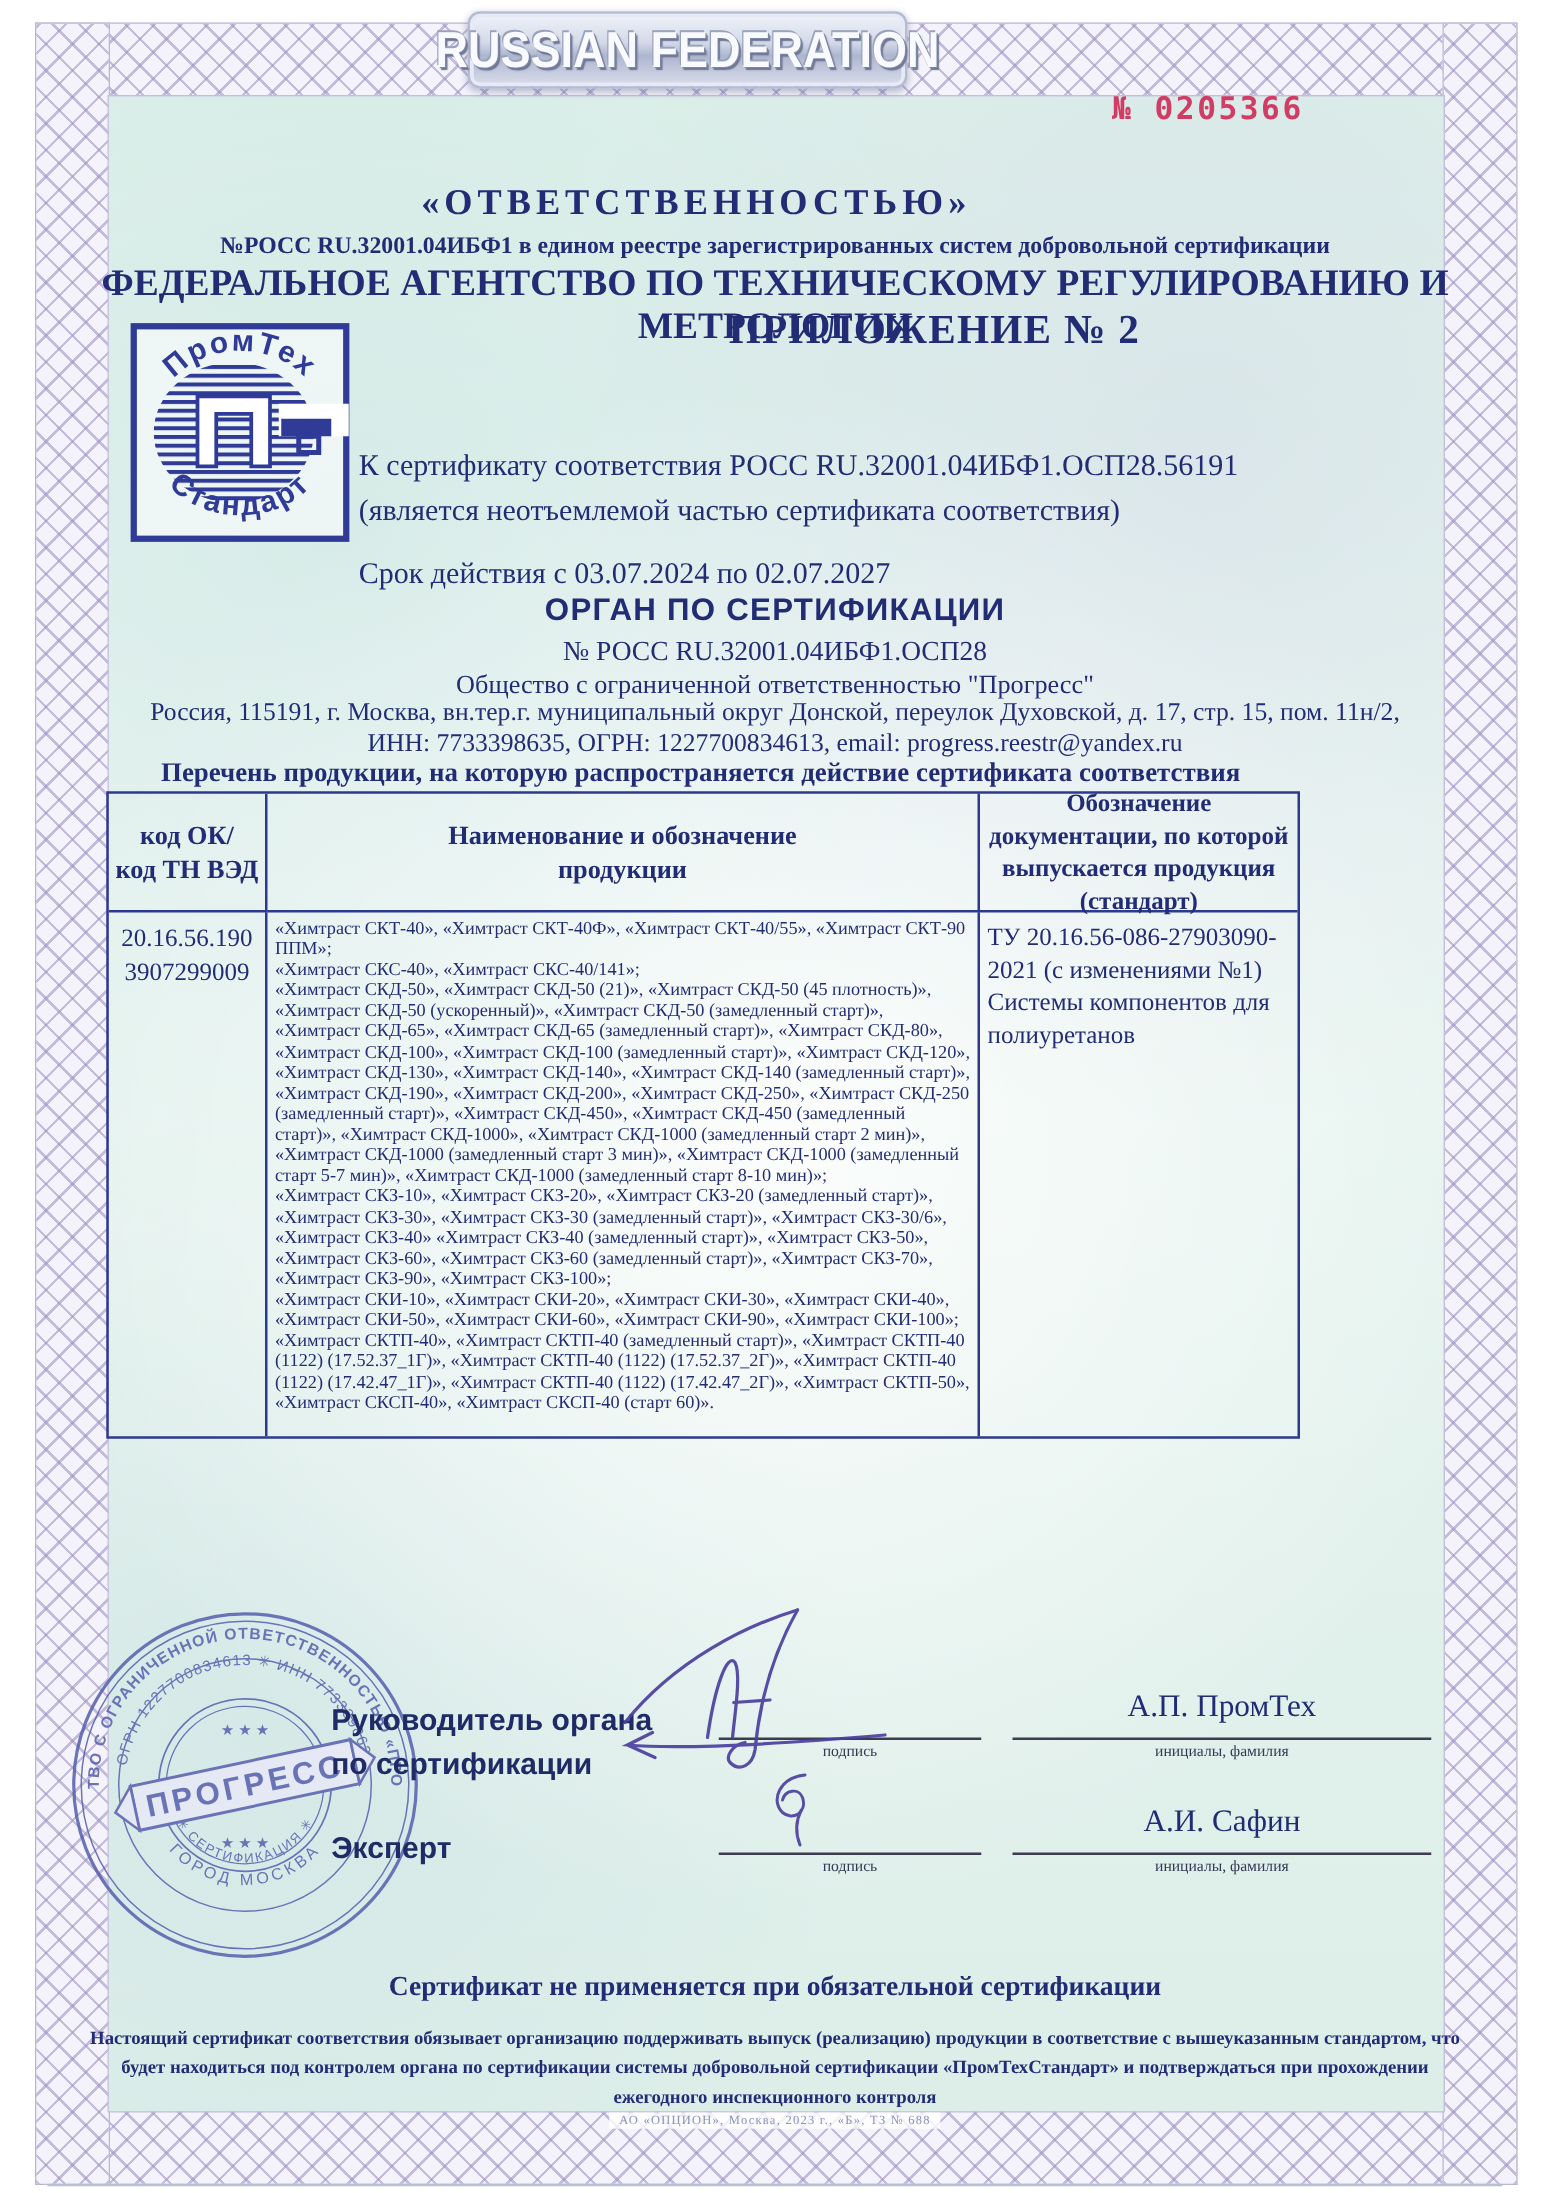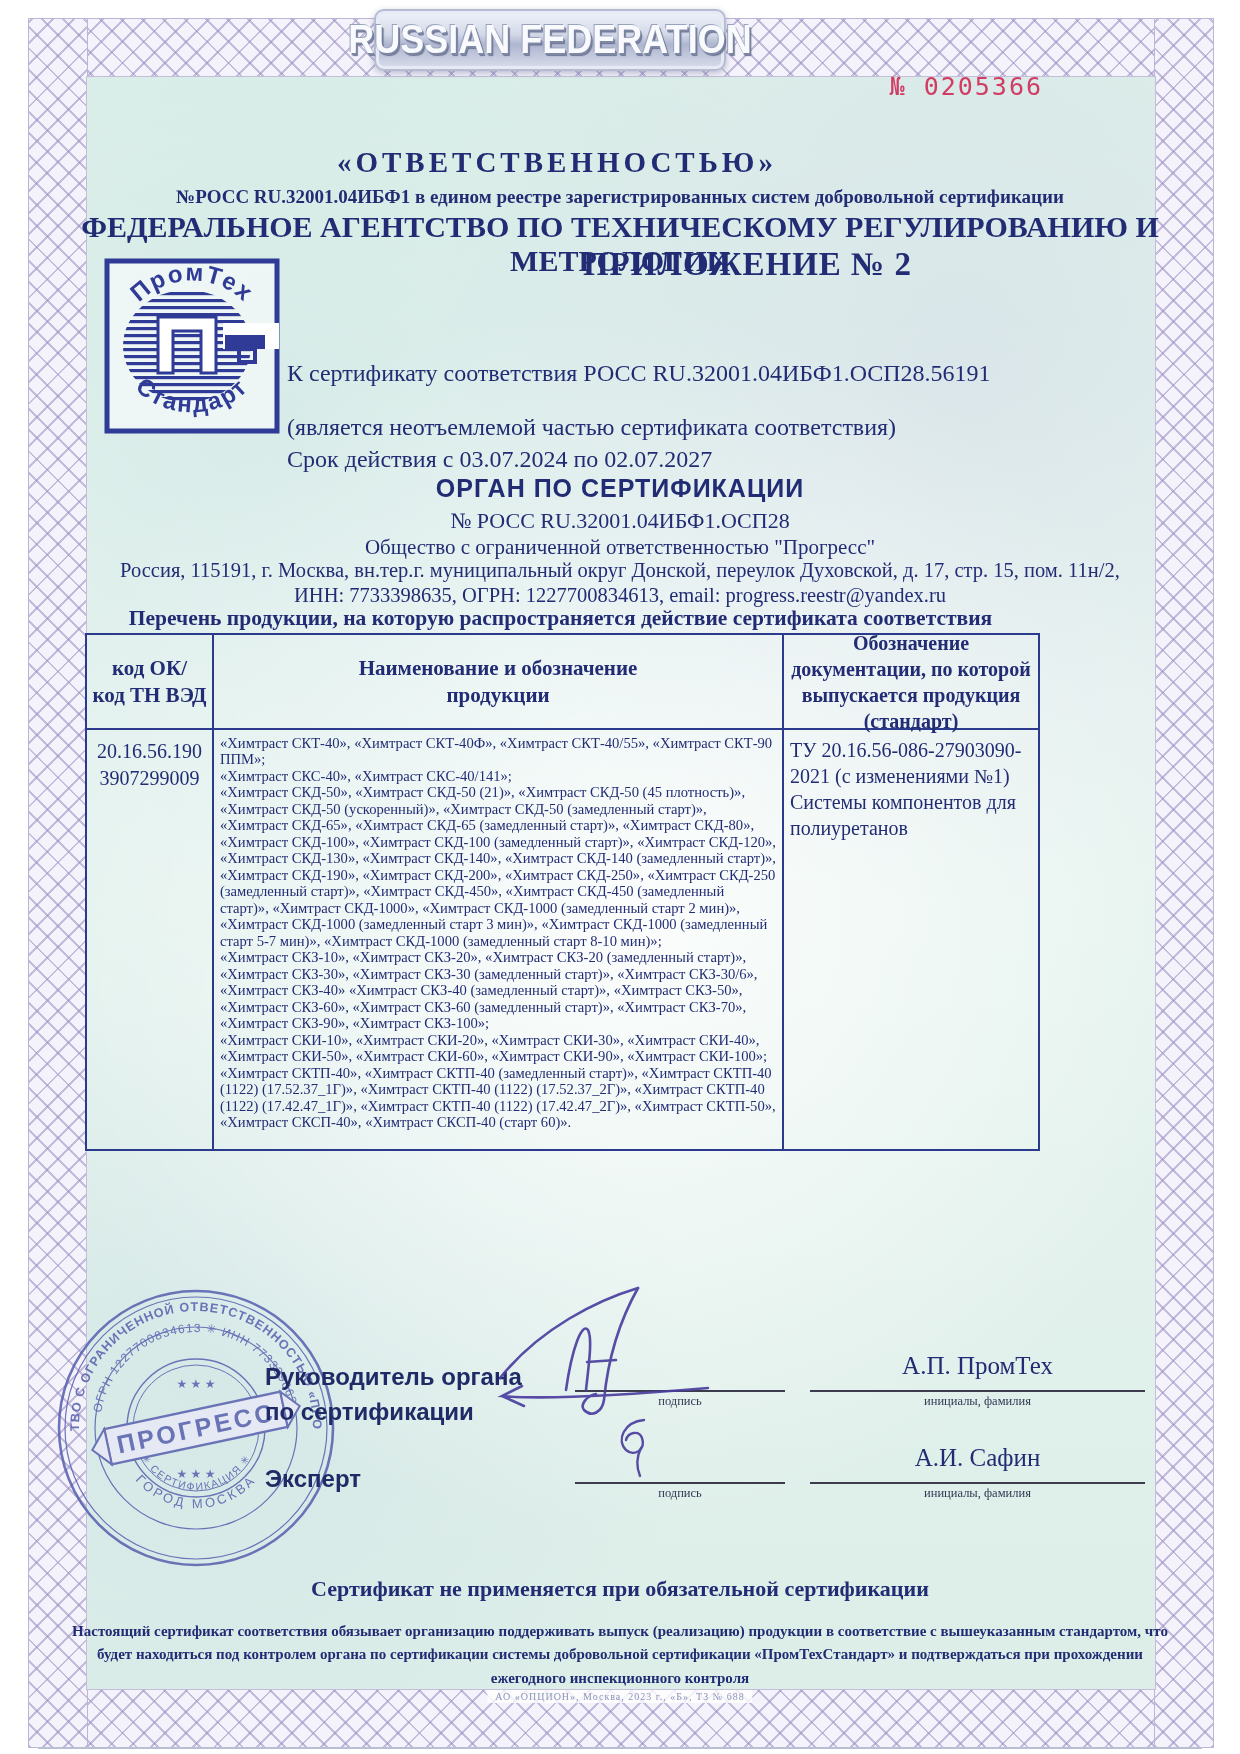--- a/index.html
+++ b/index.html
@@ -30,21 +30,21 @@
   .banner{position:absolute;left:374px;top:9px;width:348px;height:58px;z-index:6;
       background:linear-gradient(180deg,#f0f3fa 0%,#d3d9e8 40%,#aeb6cf 58%,#dadeec 100%);
       border:2px solid #b4bbd3;border-radius:10px;
       box-shadow:0 2px 6px rgba(110,118,150,.45), inset 0 0 0 3px #e6eaf4;
       display:flex;align-items:center;justify-content:center;}
   .banner-text{font-family:"Liberation Sans",sans-serif;font-weight:bold;font-size:36px;
       letter-spacing:0px;color:#f8fafd;white-space:nowrap;transform:scaleY(1.12);
       text-shadow:-1px -1px 0 #99a2bd, 1px 1px 0 #7e87a3, 2px 2px 1px #6b7492;}
 
   .serial{position:absolute;left:878px;top:72px;width:165px;text-align:right;z-index:6;
-      font-family:"DejaVu Sans Mono",monospace;font-weight:normal;font-size:25px;
+      font-family:"DejaVu Sans Mono",monospace;font-weight:bold;font-size:25px;
       letter-spacing:2px;color:#d23c64;}
   .sys-title{position:absolute;left:86px;width:942px;text-align:center;
       font-weight:bold;font-size:29px;letter-spacing:4px;color:#222c74;}
   .registry{position:absolute;left:70px;top:186px;width:1100px;text-align:center;
       font-weight:bold;font-size:19px;color:#222c74;}
   .agency{position:absolute;left:70px;top:210px;width:1100px;text-align:center;
       font-weight:bold;font-size:30px;color:#222c74;}
 
   .annex-title{position:absolute;left:375px;top:246px;width:745px;text-align:center;
       font-family:Liberation Serif, serif;font-weight:bold;font-size:33px;
@@ -131,21 +131,21 @@
     <path d="M 55 60 h 58 v 56 h -15 v -42 h -28 v 42 h -15 z" fill="#ffffff" stroke="#2f3b96" stroke-width="3"></path>
     <text font-family="Liberation Sans, sans-serif" font-size="24" font-weight="bold" fill="#2f3b96" letter-spacing="2">
       <textPath href="#arcTop" startOffset="50%" text-anchor="middle">ПромТех</textPath>
     </text>
     <text font-family="Liberation Sans, sans-serif" font-size="24" font-weight="bold" fill="#2f3b96" letter-spacing="2">
       <textPath href="#arcBottom" startOffset="50%" text-anchor="middle">Стандарт</textPath>
     </text>
   </svg>
 
   <div class="annex-line" style="top:312px;">К сертификату соответствия РОСС RU.32001.04ИБФ1.ОСП28.56191</div>
-  <div class="annex-line" style="top:366px;">(является неотъемлемой частью сертификата соответствия)</div>
+  <div class="annex-line" style="top:348px;">(является неотъемлемой частью сертификата соответствия)</div>
   <div class="annex-line" style="top:398px;">Срок действия с 03.07.2024 по 02.07.2027</div>
 
   <div class="org-title">ОРГАН ПО СЕРТИФИКАЦИИ</div>
   <div class="org-line" style="top:508px;font-size:22px;">№ РОСС RU.32001.04ИБФ1.ОСП28</div>
   <div class="org-line" style="top:535px;font-size:21px;">Общество с ограниченной ответственностью "Прогресс"</div>
   <div class="org-line" style="top:559px;font-size:20.5px;">Россия, 115191, г. Москва, вн.тер.г. муниципальный округ Донской, переулок Духовской, д. 17, стр. 15, пом. 11н/2,</div>
   <div class="org-line" style="top:584px;font-size:20.5px;">ИНН: 7733398635, ОГРН: 1227700834613, email: progress.reestr@yandex.ru</div>
 
   <div class="table-caption">Перечень продукции, на которую распространяется действие сертификата соответствия</div>
 

